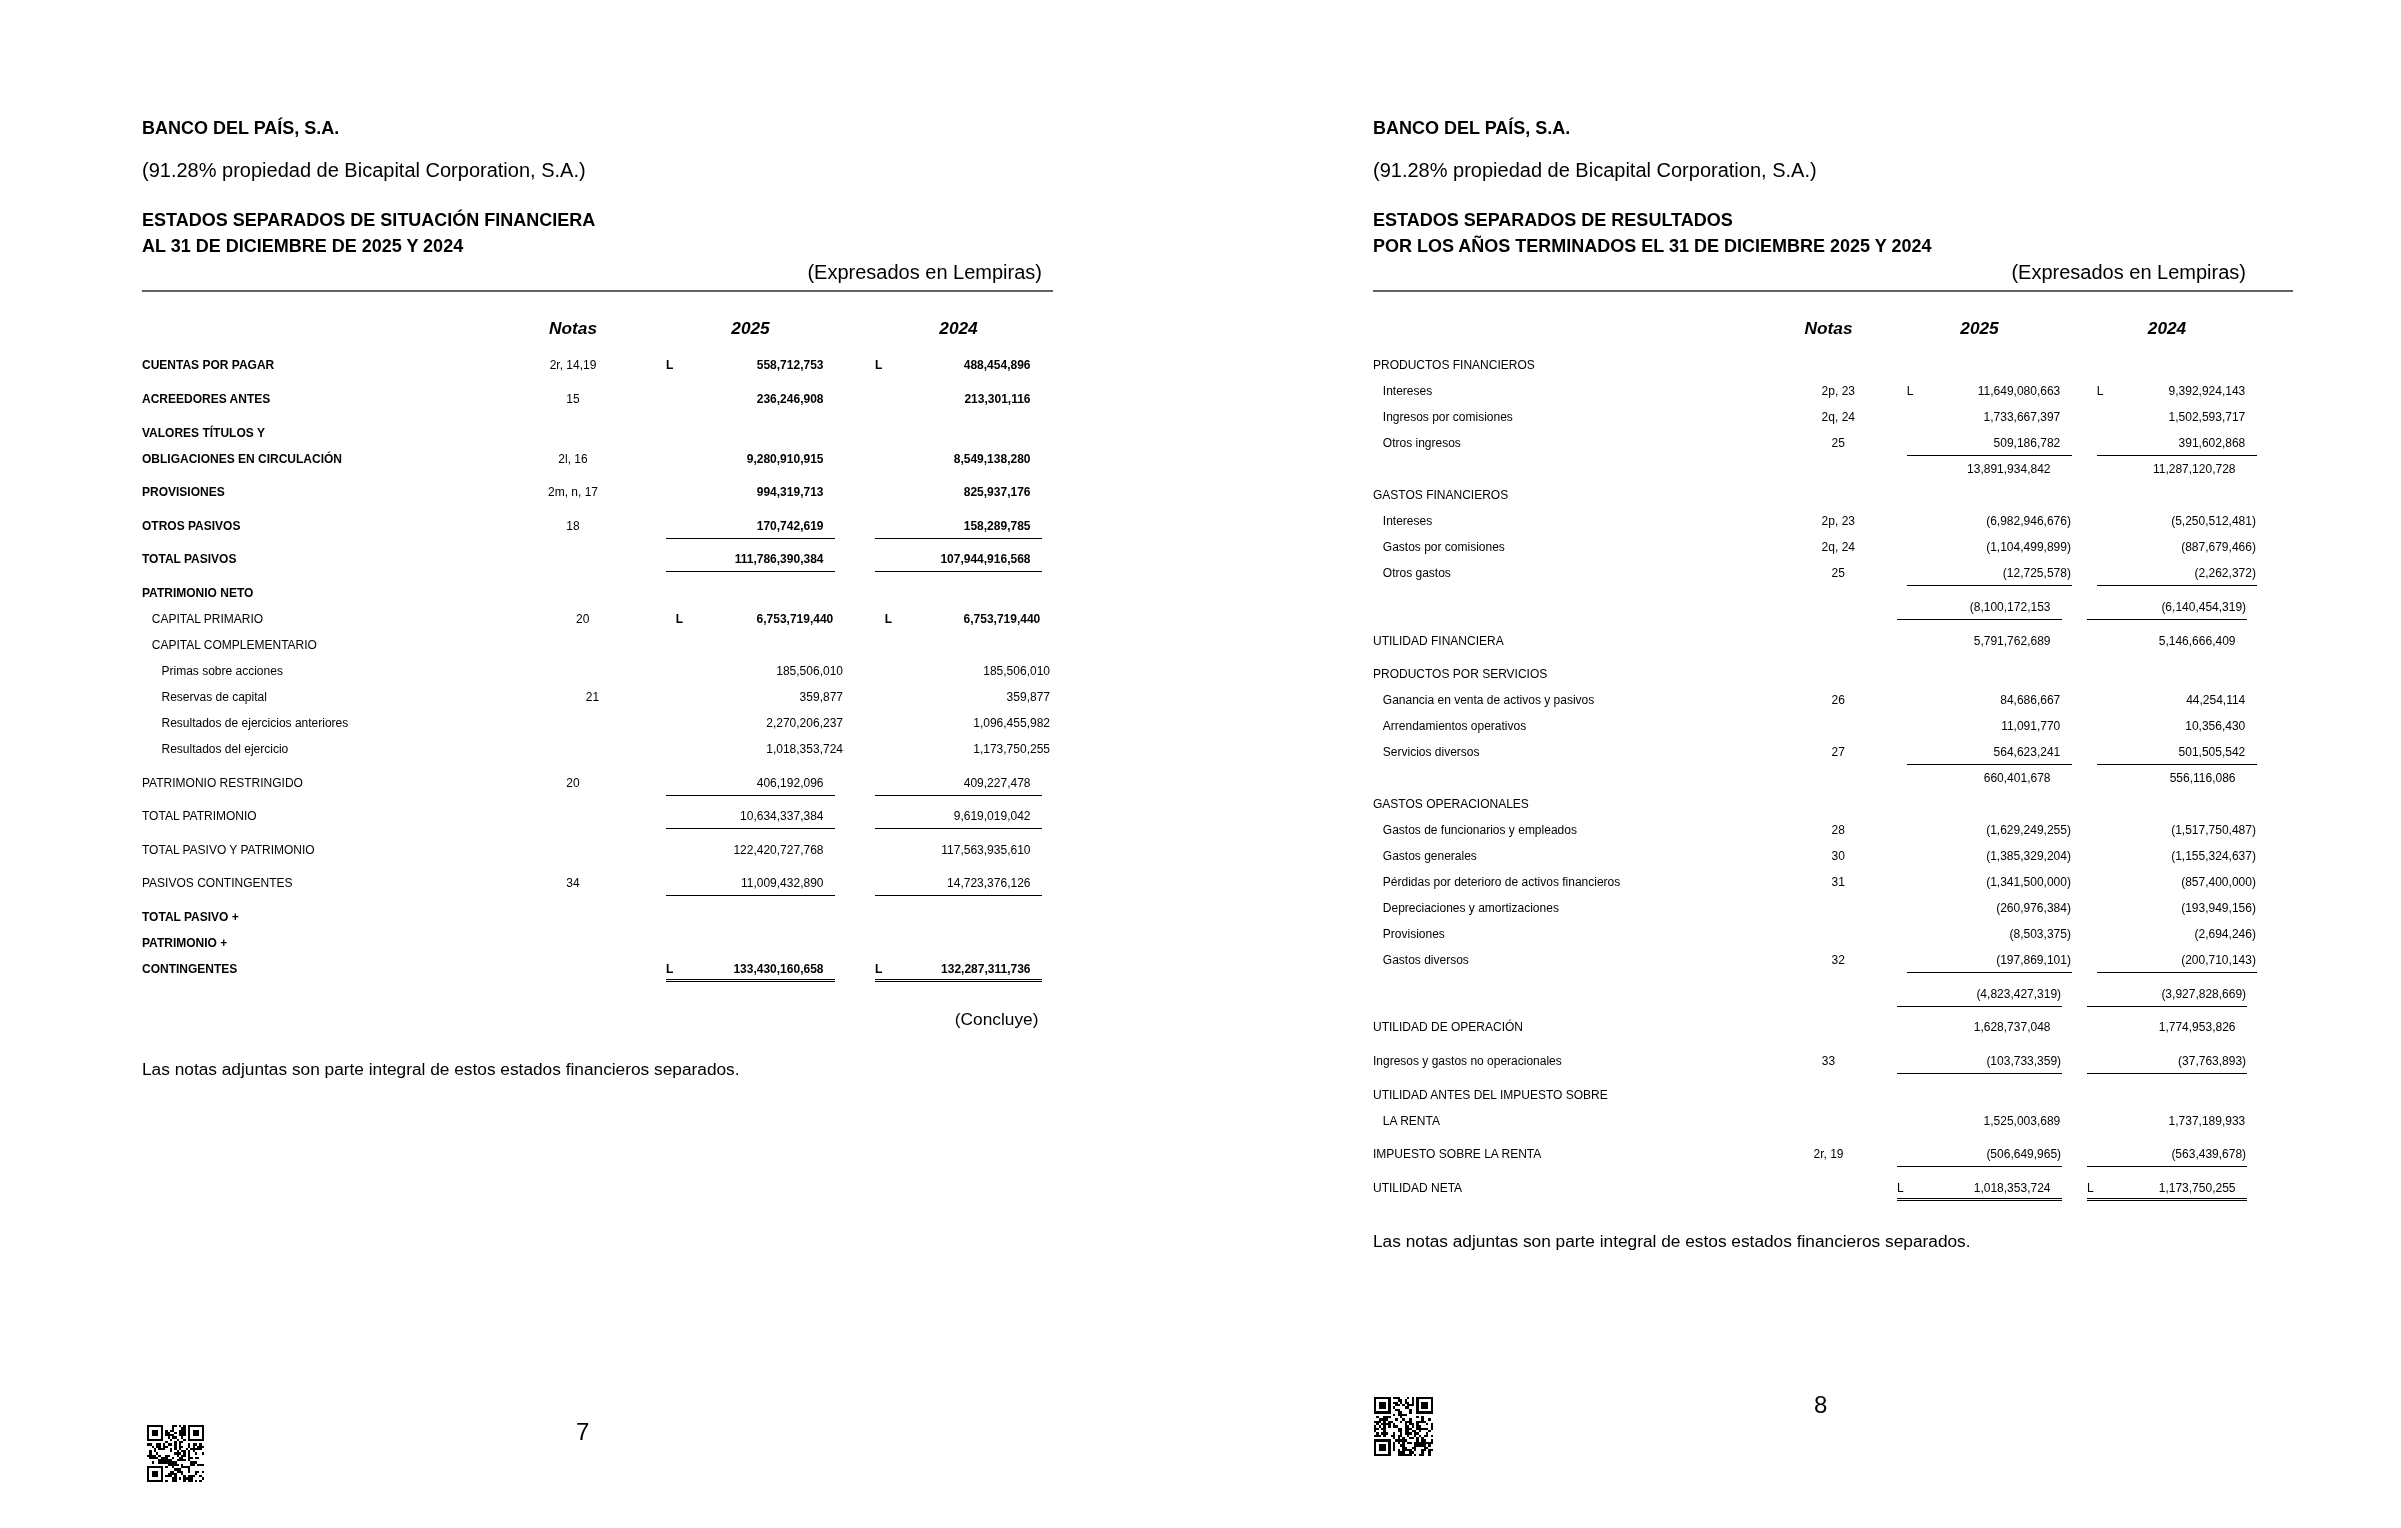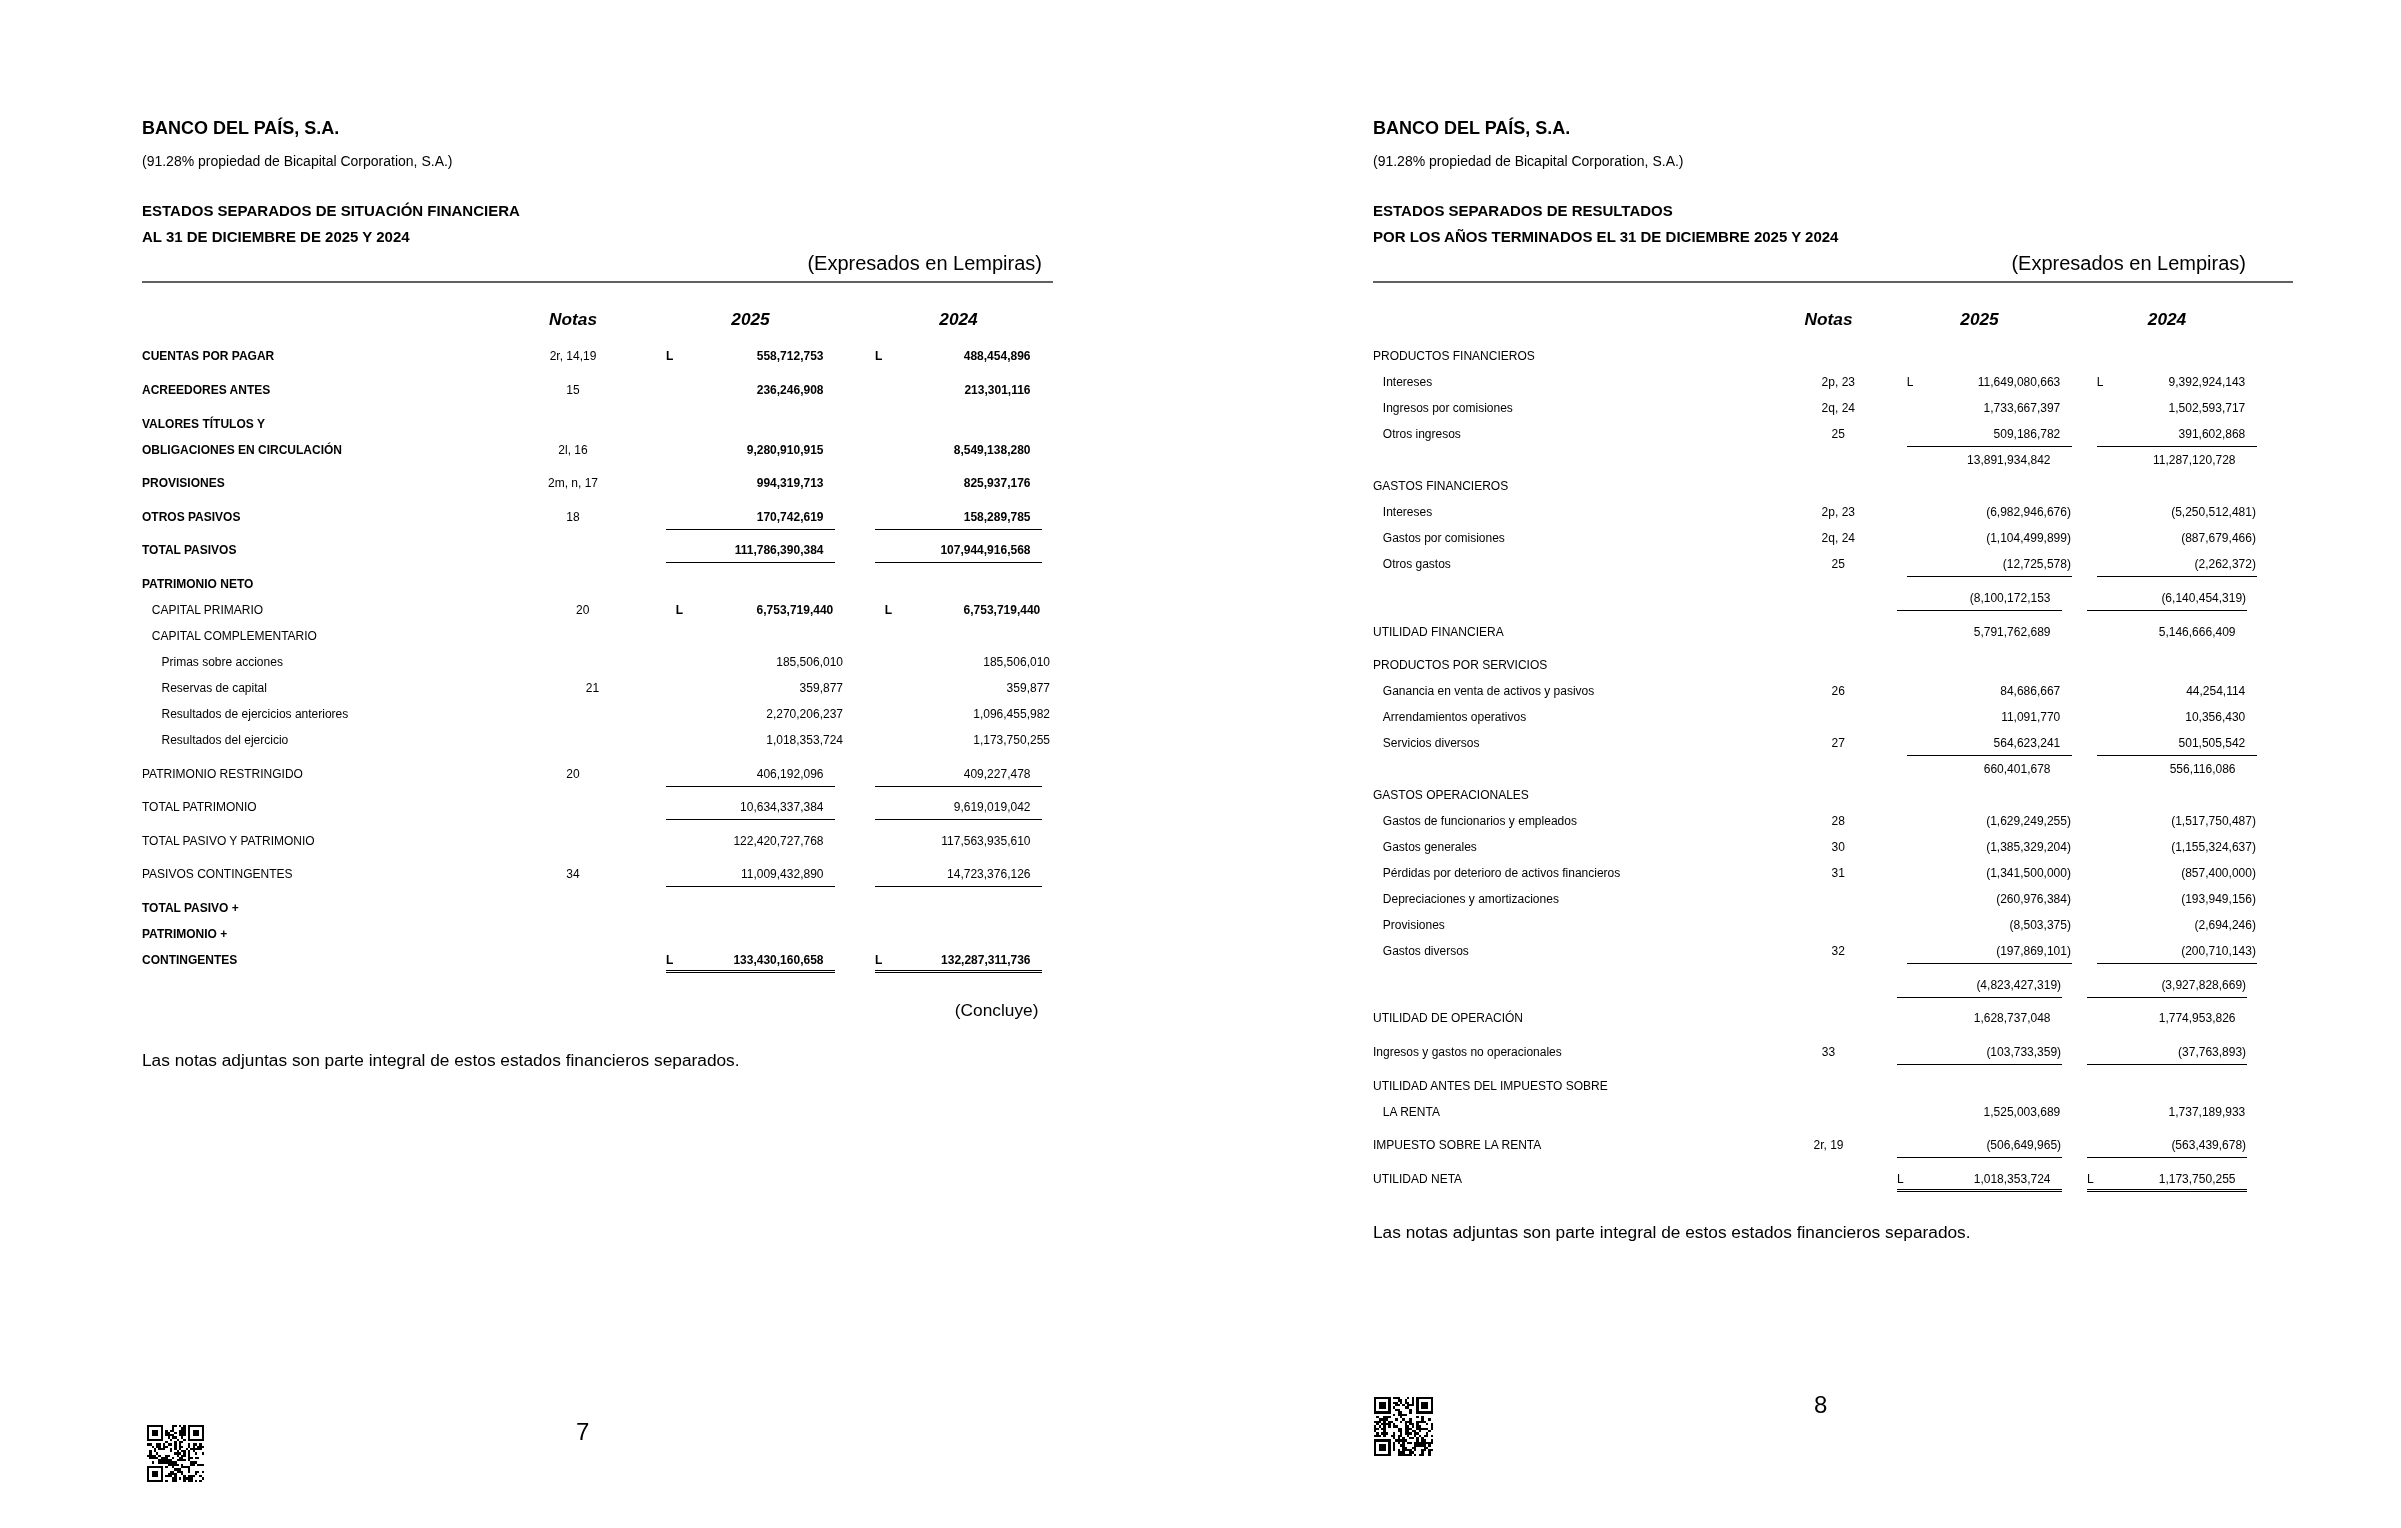--- a/index.html
+++ b/index.html
@@ -4,22 +4,22 @@
 <style>
   html,body{margin:0;padding:0;background:#fff;}
   .canvas{position:relative;width:2401px;height:1529px;background:#ffffff;overflow:hidden;
           font-family:"Liberation Sans","DejaVu Sans",sans-serif;color:#000;}
   .page{position:absolute;top:118px;}
   #page1{left:142px;width:900px;
     --wlab:382px;--wnotes:98px;--wgap1:44px;--wval:142px;--wgap2:40px;--wval2:140px;}
   #page2{left:1373px;width:873px;
     --wlab:409px;--wnotes:93px;--wgap1:22px;--wval:138px;--wgap2:25px;--wval2:133px;}
   .company{font-size:18px;font-weight:700;line-height:21.3px;}
-  .ownership{font-size:14px;line-height:18px;margin-top:13px;}
-  .title{font-size:15px;font-weight:700;line-height:26px;}
+  .ownership{font-size:20px;line-height:18px;margin-top:22px;}
+  .title{font-size:18px;font-weight:700;line-height:26px;}
   .t1{margin-top:27.5px;}
   .expressed{font-size:20px;line-height:24px;margin-top:1px;text-align:right;}
   .rule{height:0;border-top:2.7px solid #616161;margin-top:6.2px;}
   .p1 .rule{width:911px;}
   .p2 .rule{width:920px;}
   .thead{display:flex;font-weight:700;font-size:17.3px;line-height:26px;margin-top:23px;margin-bottom:11.5px;font-style:italic;}
   .trow{display:flex;font-size:12px;line-height:26px;height:26px;white-space:nowrap;}
   .trow.sp{margin-top:7.6px;}
   .c{flex:none;}
   .lab{width:var(--wlab);overflow:visible;}

